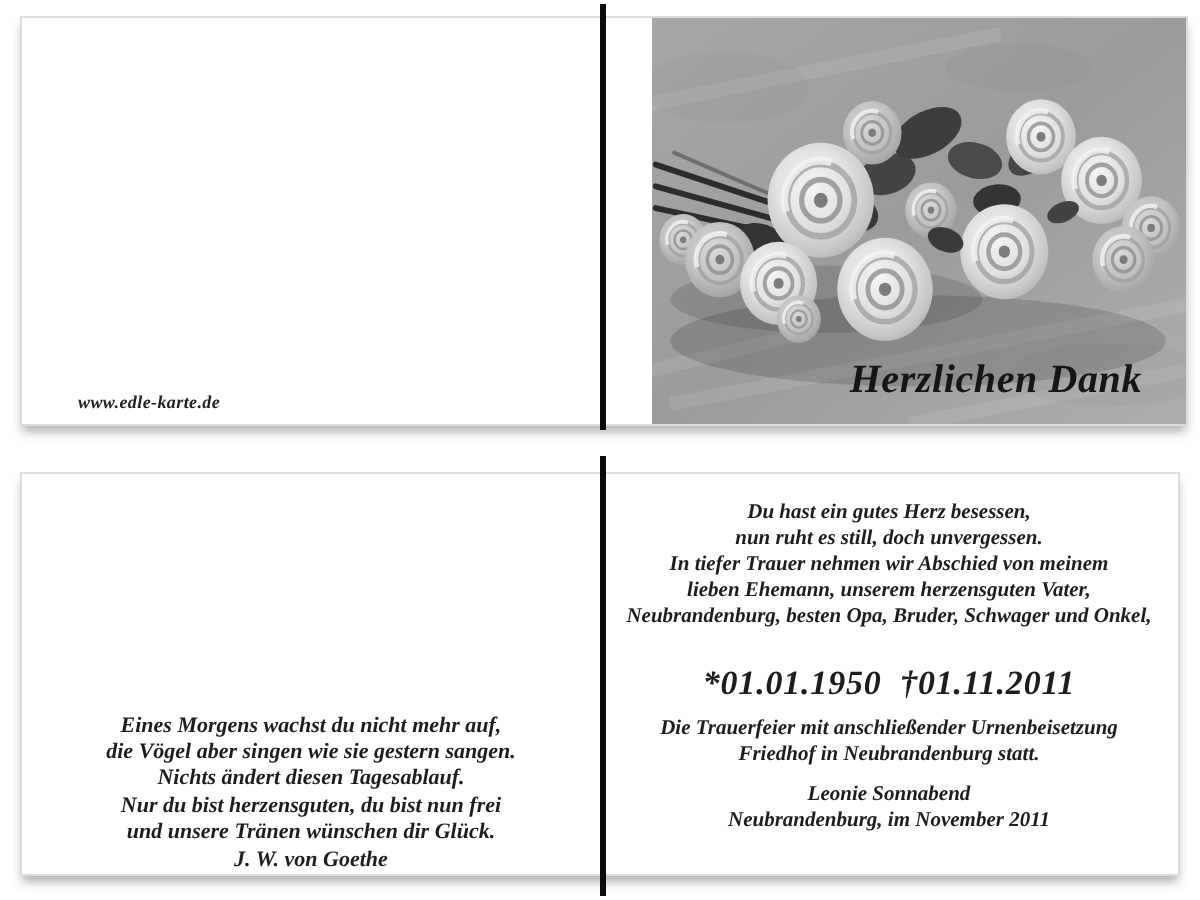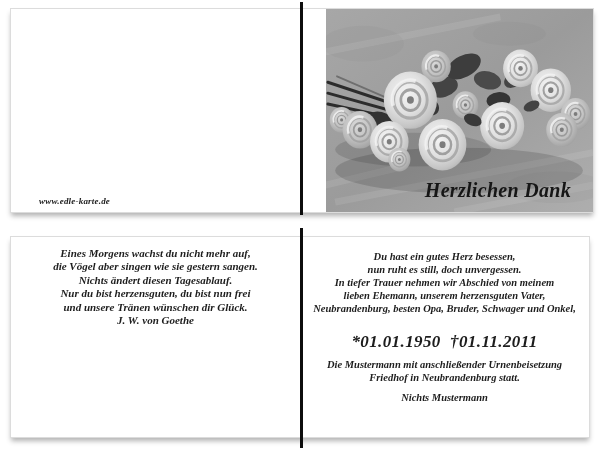--- a/index.html
+++ b/index.html
@@ -29,21 +29,21 @@
     position:absolute;left:28px;bottom:6px;
     font-size:9px;font-weight:bold;font-style:italic;color:#222222;
     letter-spacing:0.2px;
   }
   .greeting{
     position:absolute;right:22px;bottom:10px;
     font-size:20px;font-weight:bold;font-style:italic;color:#161616;
     letter-spacing:0.3px;white-space:nowrap;z-index:2;
   }
 
-  .inner-left{display:flex;align-items:flex-start;justify-content:center;}
+  .inner-left{display:flex;align-items:flex-end;justify-content:center;}
   .poem{
     text-align:center;font-size:11px;line-height:13.4px;
     font-weight:bold;font-style:italic;color:#1d1d1d;
     margin-top:10px;white-space:nowrap;
   }
   .inner-right{
     display:flex;flex-direction:column;align-items:center;
     padding-top:13px;text-align:center;
     font-weight:bold;font-style:italic;color:#1d1d1d;
   }
@@ -169,24 +169,25 @@
     <div class="panel inner-right">
       <div>
         <div class="obit-line">Du hast ein gutes Herz besessen,</div>
         <div class="obit-line">nun ruht es still, doch unvergessen.</div>
         <div class="obit-line">In tiefer Trauer nehmen wir Abschied von meinem</div>
         <div class="obit-line">lieben Ehemann, unserem herzensguten Vater,</div>
         <div class="obit-line">Neubrandenburg, besten Opa, Bruder, Schwager und Onkel,</div>
       </div>
       <div class="life-dates">*01.01.1950&nbsp;&nbsp;†01.11.2011</div>
       <div class="funeral-block">
-        <div class="obit-line">Die Mustermann mit anschließender Urnenbeisetzung</div>
+        <div class="obit-line">Die Trauerfeier mit anschließender Urnenbeisetzung</div>
         <div class="obit-line">Friedhof in Neubrandenburg statt.</div>
       </div>
       <div class="signature-block">
-        <div class="obit-line">Nichts Mustermann</div>
+        <div class="obit-line">Leonie Sonnabend</div>
+        <div class="obit-line">Neubrandenburg, im November 2011</div>
       </div>
     </div>
   </div>
 
   <div class="fold-line fold-bottom"></div>
 
 </div>
 
 </body></html>

